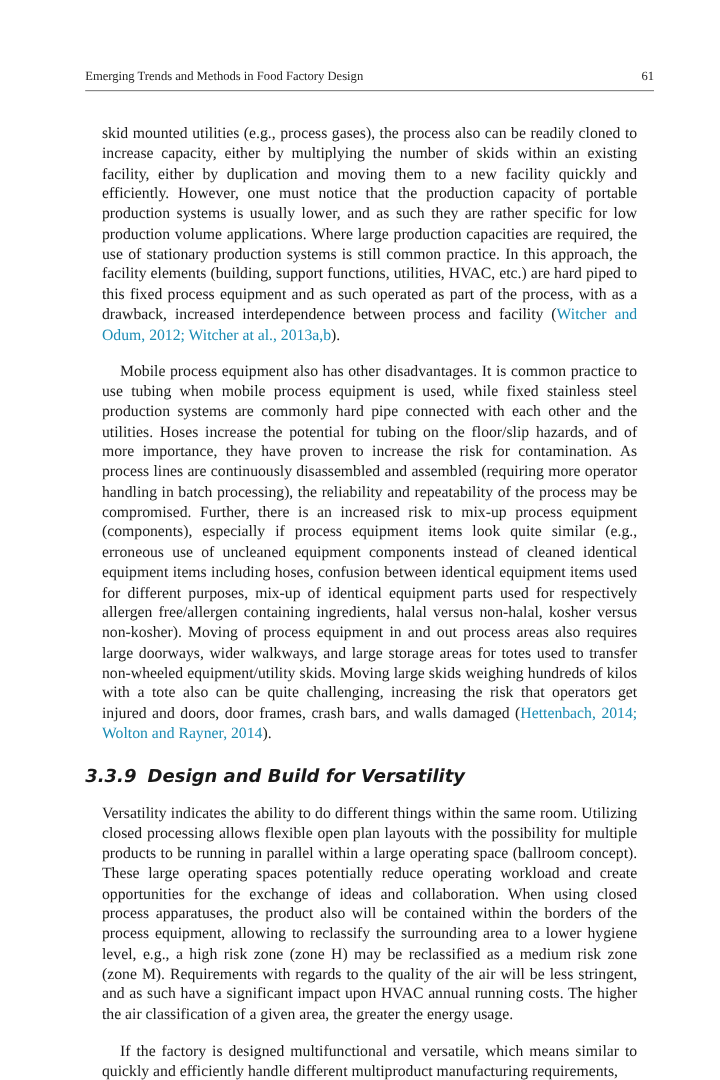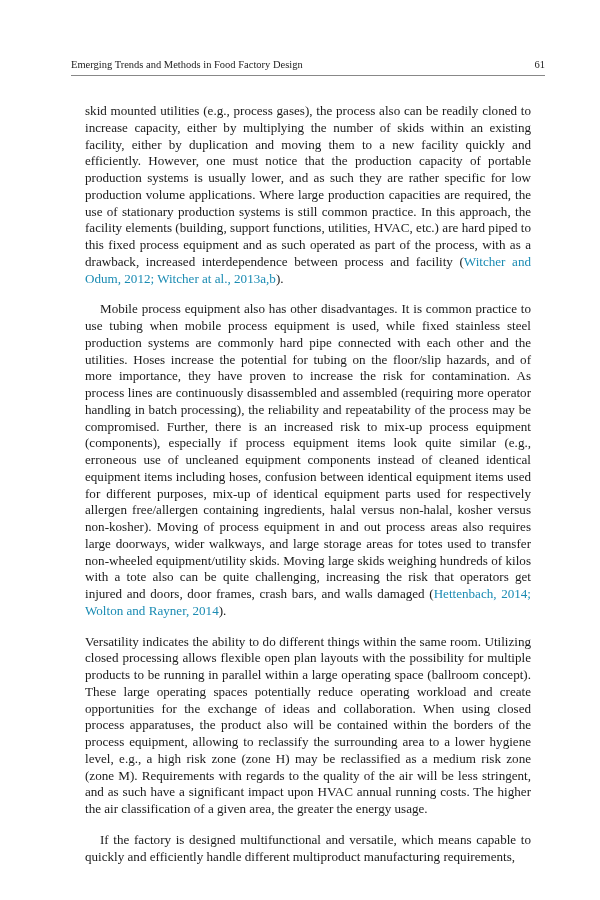--- a/index.html
+++ b/index.html
@@ -34,17 +34,18 @@
   <div class="running-head">
     <span class="title">Emerging Trends and Methods in Food Factory Design</span>
     <span class="pagenum">61</span>
   </div>
 
   <div class="body-text">
     <p><span>skid mounted utilities (e.g., process gases), the process also can be readily cloned to increase capacity, either by multiplying the number of skids within an existing facility, either by duplication and moving them to a new facility quickly and efficiently. However, one must notice that the production capacity of portable production systems is usually lower, and as such they are rather specific for low production volume applications. Where large production capacities are required, the use of stationary production systems is still common practice. In this approach, the facility elements (building, support functions, utilities, HVAC, etc.) are hard piped to this fixed process equipment and as such operated as part of the process, with as a drawback, increased interdependence between process and facility (</span><span class="cite">Witcher and Odum, 2012; Witcher at al., 2013a,b</span><span>).</span></p>
 
     <p class="indent"><span>Mobile process equipment also has other disadvantages. It is common practice to use tubing when mobile process equipment is used, while fixed stainless steel production systems are commonly hard pipe connected with each other and the utilities. Hoses increase the potential for tubing on the floor/slip hazards, and of more importance, they have proven to increase the risk for contamination. As process lines are continuously disassembled and assembled (requiring more operator handling in batch processing), the reliability and repeatability of the process may be compromised. Further, there is an increased risk to mix-up process equipment (components), especially if process equipment items look quite similar (e.g., erroneous use of uncleaned equipment components instead of cleaned identical equipment items including hoses, confusion between identical equipment items used for different purposes, mix-up of identical equipment parts used for respectively allergen free/allergen containing ingredients, halal versus non-halal, kosher versus non-kosher). Moving of process equipment in and out process areas also requires large doorways, wider walkways, and large storage areas for totes used to transfer non-wheeled equipment/utility skids. Moving large skids weighing hundreds of kilos with a tote also can be quite challenging, increasing the risk that operators get injured and doors, door frames, crash bars, and walls damaged (</span><span class="cite">Hettenbach, 2014; Wolton and Rayner, 2014</span><span>).</span></p>
 
+    <h3 class="section-heading"><span class="num">3.3.9</span><span>Design and Build for Versatility</span></h3>
 
     <p>Versatility indicates the ability to do different things within the same room. Utilizing closed processing allows flexible open plan layouts with the possibility for multiple products to be running in parallel within a large operating space (ballroom concept). These large operating spaces potentially reduce operating workload and create opportunities for the exchange of ideas and collaboration. When using closed process apparatuses, the product also will be contained within the borders of the process equipment, allowing to reclassify the surrounding area to a lower hygiene level, e.g., a high risk zone (zone H) may be reclassified as a medium risk zone (zone M). Requirements with regards to the quality of the air will be less stringent, and as such have a significant impact upon HVAC annual running costs. The higher the air classification of a given area, the greater the energy usage.</p>
-    <p class="indent">If the factory is designed multifunctional and versatile, which means capable to quickly and efficiently handle different multiproduct manufacturing requirements,</p>
+    <p class="indent">If the factory is designed multifunctional and versatile, which means similar to quickly and efficiently handle different multiproduct manufacturing requirements,</p>
   </div>
 </div>
 
 </body></html>

